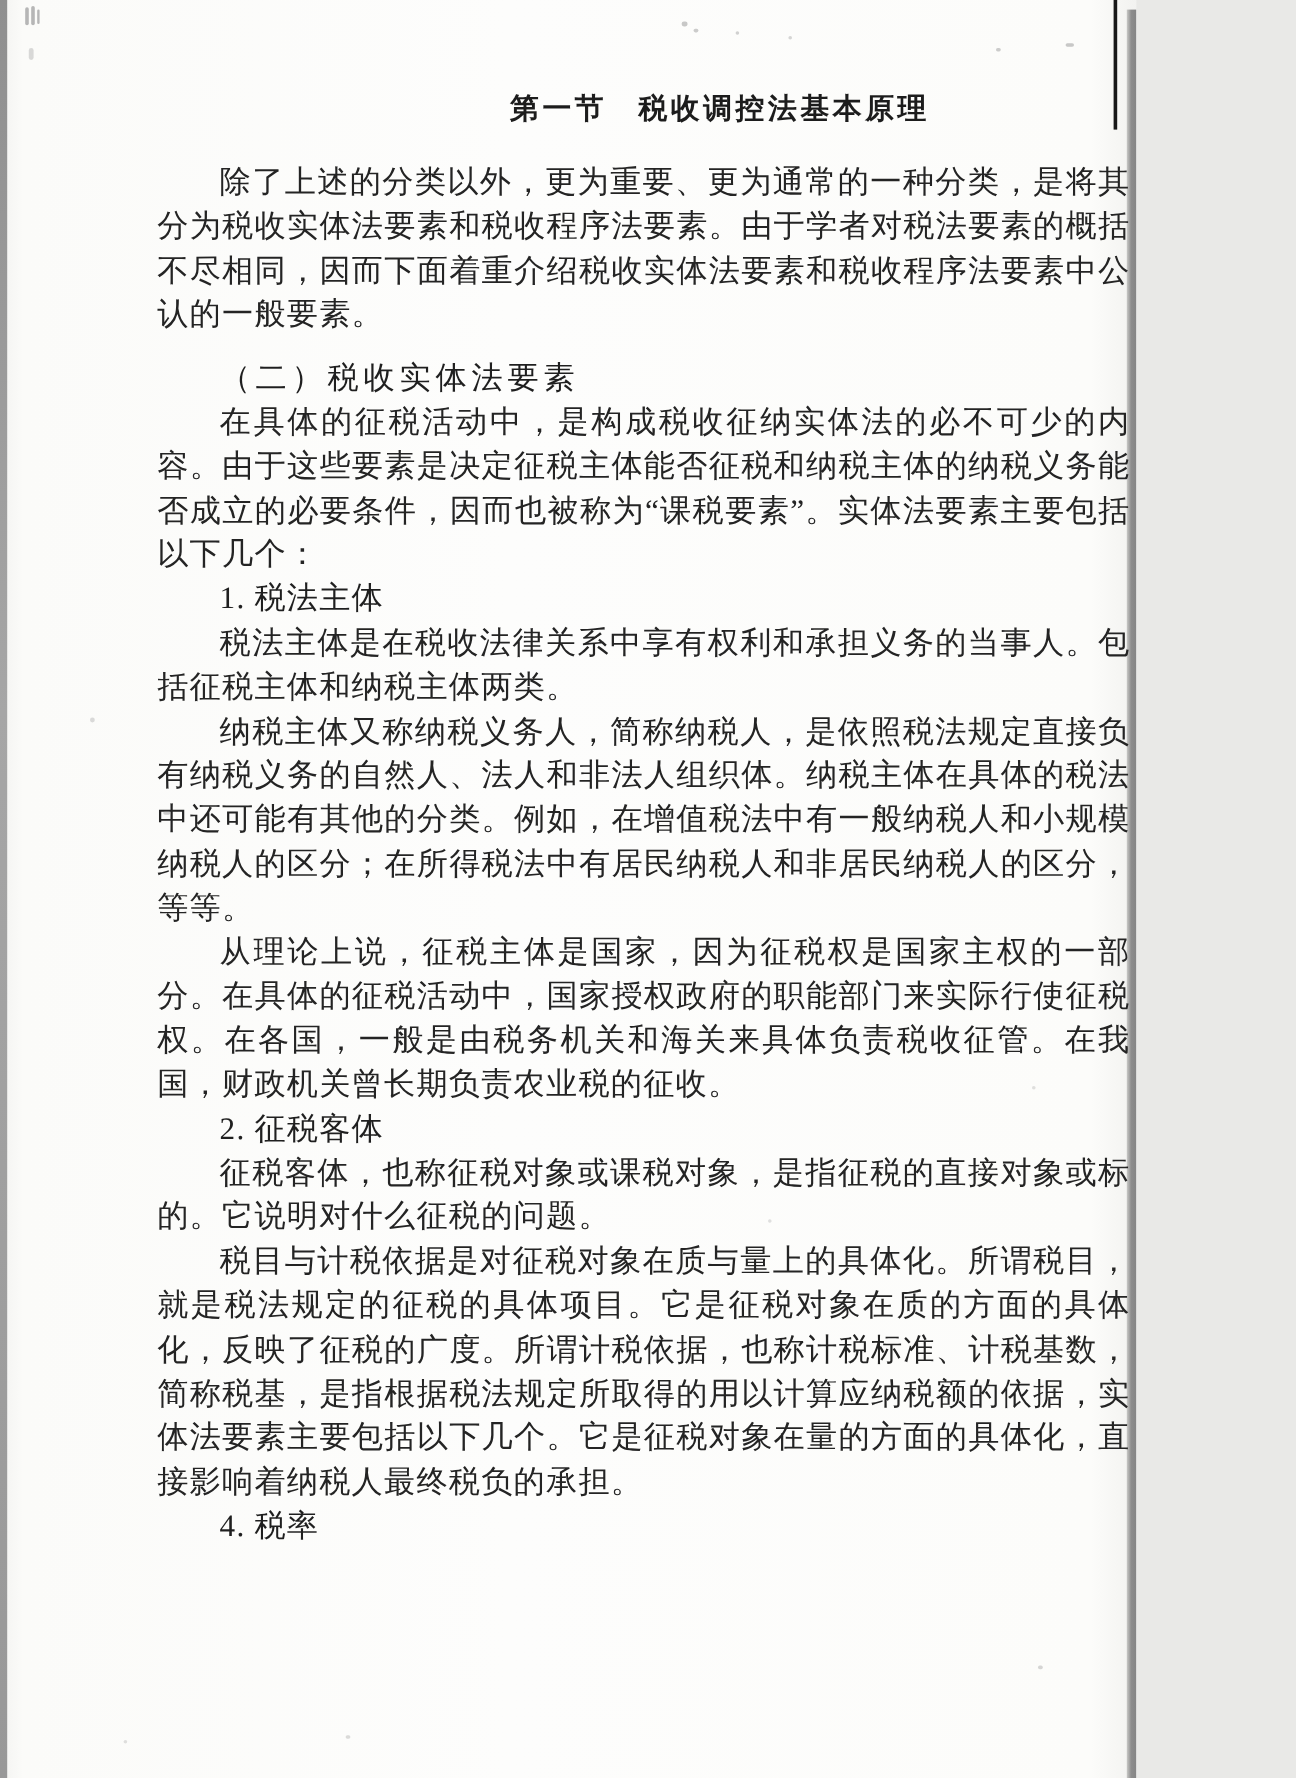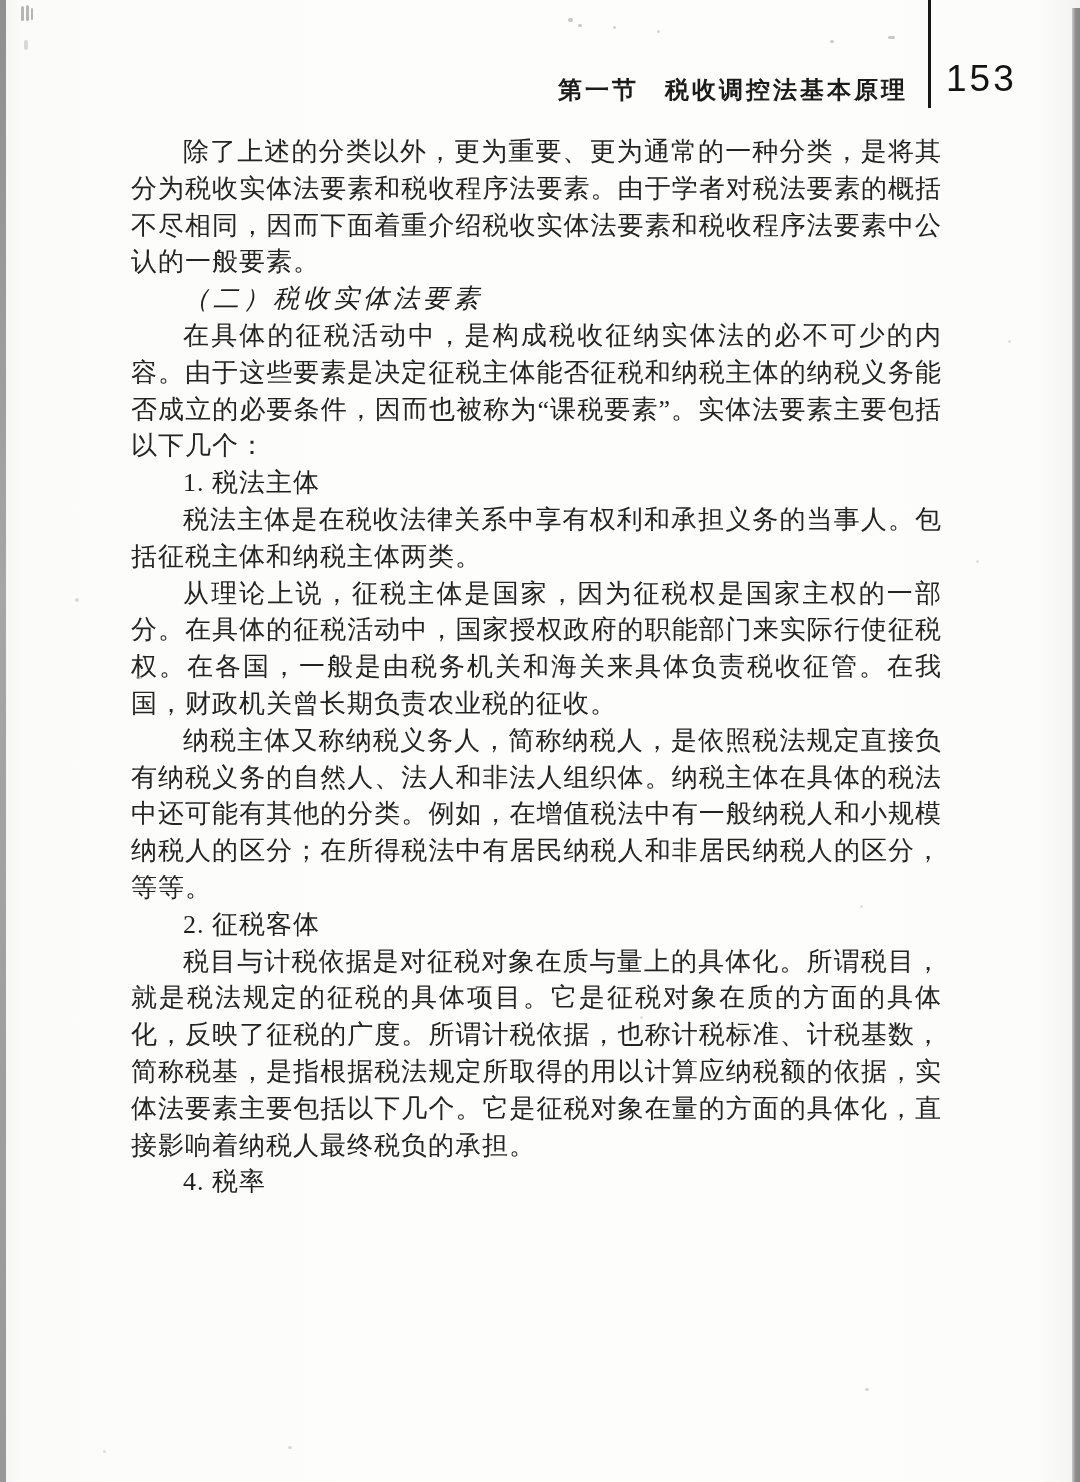--- a/index.html
+++ b/index.html
@@ -2,21 +2,21 @@
 <html><head>
 <meta charset="utf-8">
 <style>
   html, body { margin:0; padding:0; }
   body {
     width:1080px; height:1482px;
     font-family:"Liberation Serif", serif;
     background:#e9e9e7;
   }
   .page {
-    position:relative; width:1080px; height:1482px; overflow:hidden;
+    position:relative; width:947px; height:1482px; overflow:hidden;
     background:linear-gradient(90deg, #f3f3f1 0%, #fbfbf9 2%, #fdfdfc 45%, #fcfcfa 96%, #f2f2f0 100%);
     color:#232323;
   }
   
   .edge-left {
     position:absolute; left:0; top:0; width:6px; height:100%;
     background:linear-gradient(180deg,#8f8f8f,#a6a6a6 40%,#989898);
   }
   .edge-right {
     position:absolute; right:0; top:8px; width:8px; height:1474px;
@@ -41,21 +41,21 @@
   }
   
   .content {
     position:absolute; left:131px; top:134px; width:811px;
     font-size:26px; line-height:36.8px; letter-spacing:1px;
     text-align:justify; text-justify:inter-character;
     color:#242424;
   }
   .content p { margin:0; text-indent:2em; }
   .content p.kai {
-    font-style:italic; letter-spacing:4px; color:#1f1f1f;
+    letter-spacing:4px; color:#1f1f1f;margin-top:16px;
   }
   .content p.numbered { color:#1f1f1f; }
   
   .smudge, .speck { position:absolute; background:#9c9c9c; border-radius:2px; }
   .smudge { background:#b6b6b6; }
 </style>
 </head>
 <body>
 
 <div class="page">
@@ -68,23 +68,24 @@
   </div>
   <div class="head-divider"></div>
   <div class="page-number">153</div>
 
   <main class="content">
       <p class="body">除了上述的分类以外，更为重要、更为通常的一种分类，是将其分为税收实体法要素和税收程序法要素。由于学者对税法要素的概括不尽相同，因而下面着重介绍税收实体法要素和税收程序法要素中公认的一般要素。</p>
       <p class="kai">（二）税收实体法要素</p>
       <p class="body">在具体的征税活动中，是构成税收征纳实体法的必不可少的内容。由于这些要素是决定征税主体能否征税和纳税主体的纳税义务能否成立的必要条件，因而也被称为“课税要素”。实体法要素主要包括以下几个：</p>
       <p class="numbered">1. 税法主体</p>
       <p class="body">税法主体是在税收法律关系中享有权利和承担义务的当事人。包括征税主体和纳税主体两类。</p>
+      <p class="body">纳税主体又称纳税义务人，简称纳税人，是依照税法规定直接负有纳税义务的自然人、法人和非法人组织体。纳税主体在具体的税法中还可能有其他的分类。例如，在增值税法中有一般纳税人和小规模纳税人的区分；在所得税法中有居民纳税人和非居民纳税人的区分，等等。</p>
       <p class="body">从理论上说，征税主体是国家，因为征税权是国家主权的一部分。在具体的征税活动中，国家授权政府的职能部门来实际行使征税权。在各国，一般是由税务机关和海关来具体负责税收征管。在我国，财政机关曾长期负责农业税的征收。</p>
-      <p class="body">纳税主体又称纳税义务人，简称纳税人，是依照税法规定直接负有纳税义务的自然人、法人和非法人组织体。纳税主体在具体的税法中还可能有其他的分类。例如，在增值税法中有一般纳税人和小规模纳税人的区分；在所得税法中有居民纳税人和非居民纳税人的区分，等等。</p>
       <p class="numbered">2. 征税客体</p>
+      <p class="body">征税客体，也称征税对象或课税对象，是指征税的直接对象或标的。它说明对什么征税的问题。</p>
       <p class="body">税目与计税依据是对征税对象在质与量上的具体化。所谓税目，就是税法规定的征税的具体项目。它是征税对象在质的方面的具体化，反映了征税的广度。所谓计税依据，也称计税标准、计税基数，简称税基，是指根据税法规定所取得的用以计算应纳税额的依据，实体法要素主要包括以下几个。它是征税对象在量的方面的具体化，直接影响着纳税人最终税负的承担。</p>
       <p class="numbered">4. 税率</p>
     </main>
 
   <div class="smudge" style="left:21px;top:6px;width:3px;height:15px;"></div>
   <div class="smudge" style="left:26px;top:5px;width:3px;height:16px;"></div>
   <div class="smudge" style="left:31px;top:8px;width:2px;height:12px;"></div>
   <div class="smudge" style="left:24px;top:40px;width:4px;height:10px;opacity:.5;"></div>
   <div class="speck" style="left:568px;top:18px;width:5px;height:4px;opacity:.55;"></div>
   <div class="speck" style="left:578px;top:24px;width:4px;height:3px;opacity:.5;"></div>

